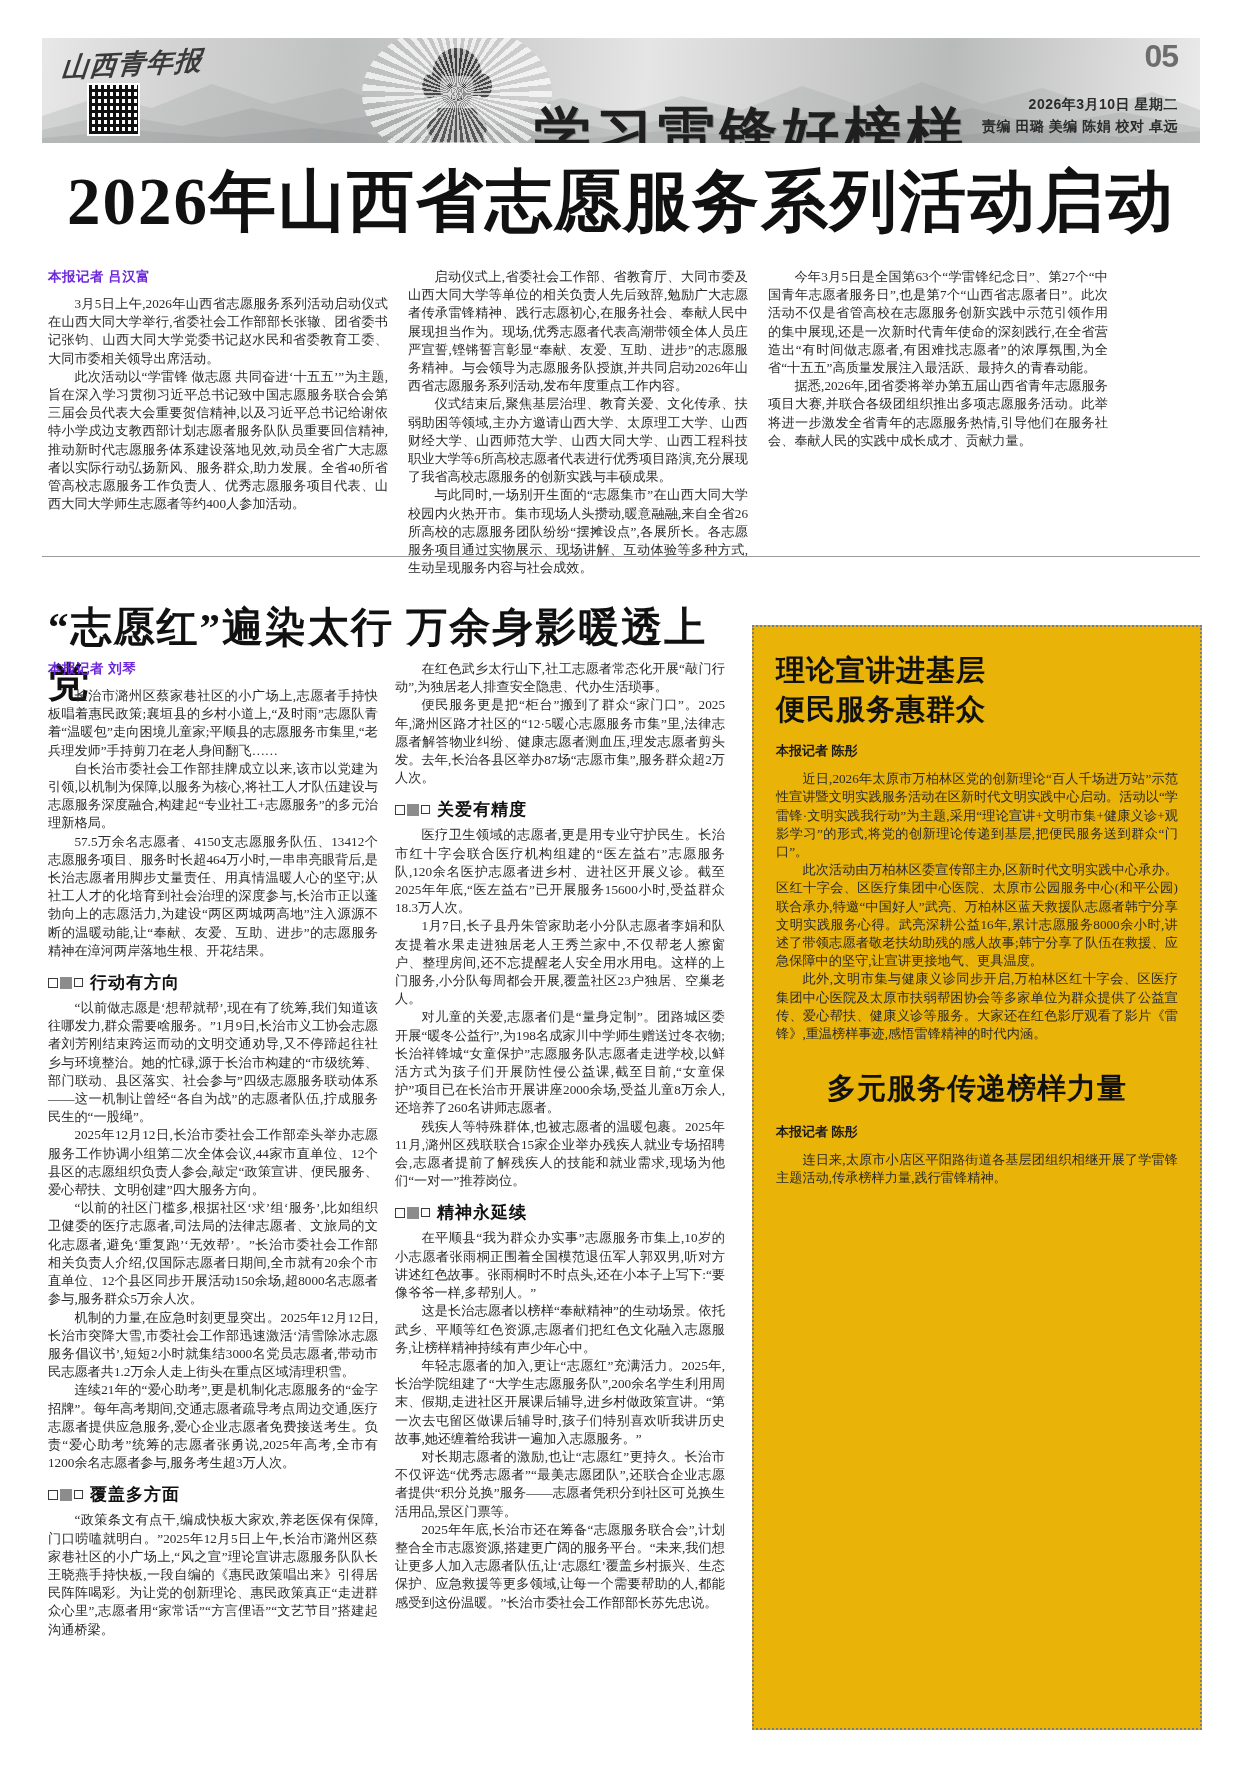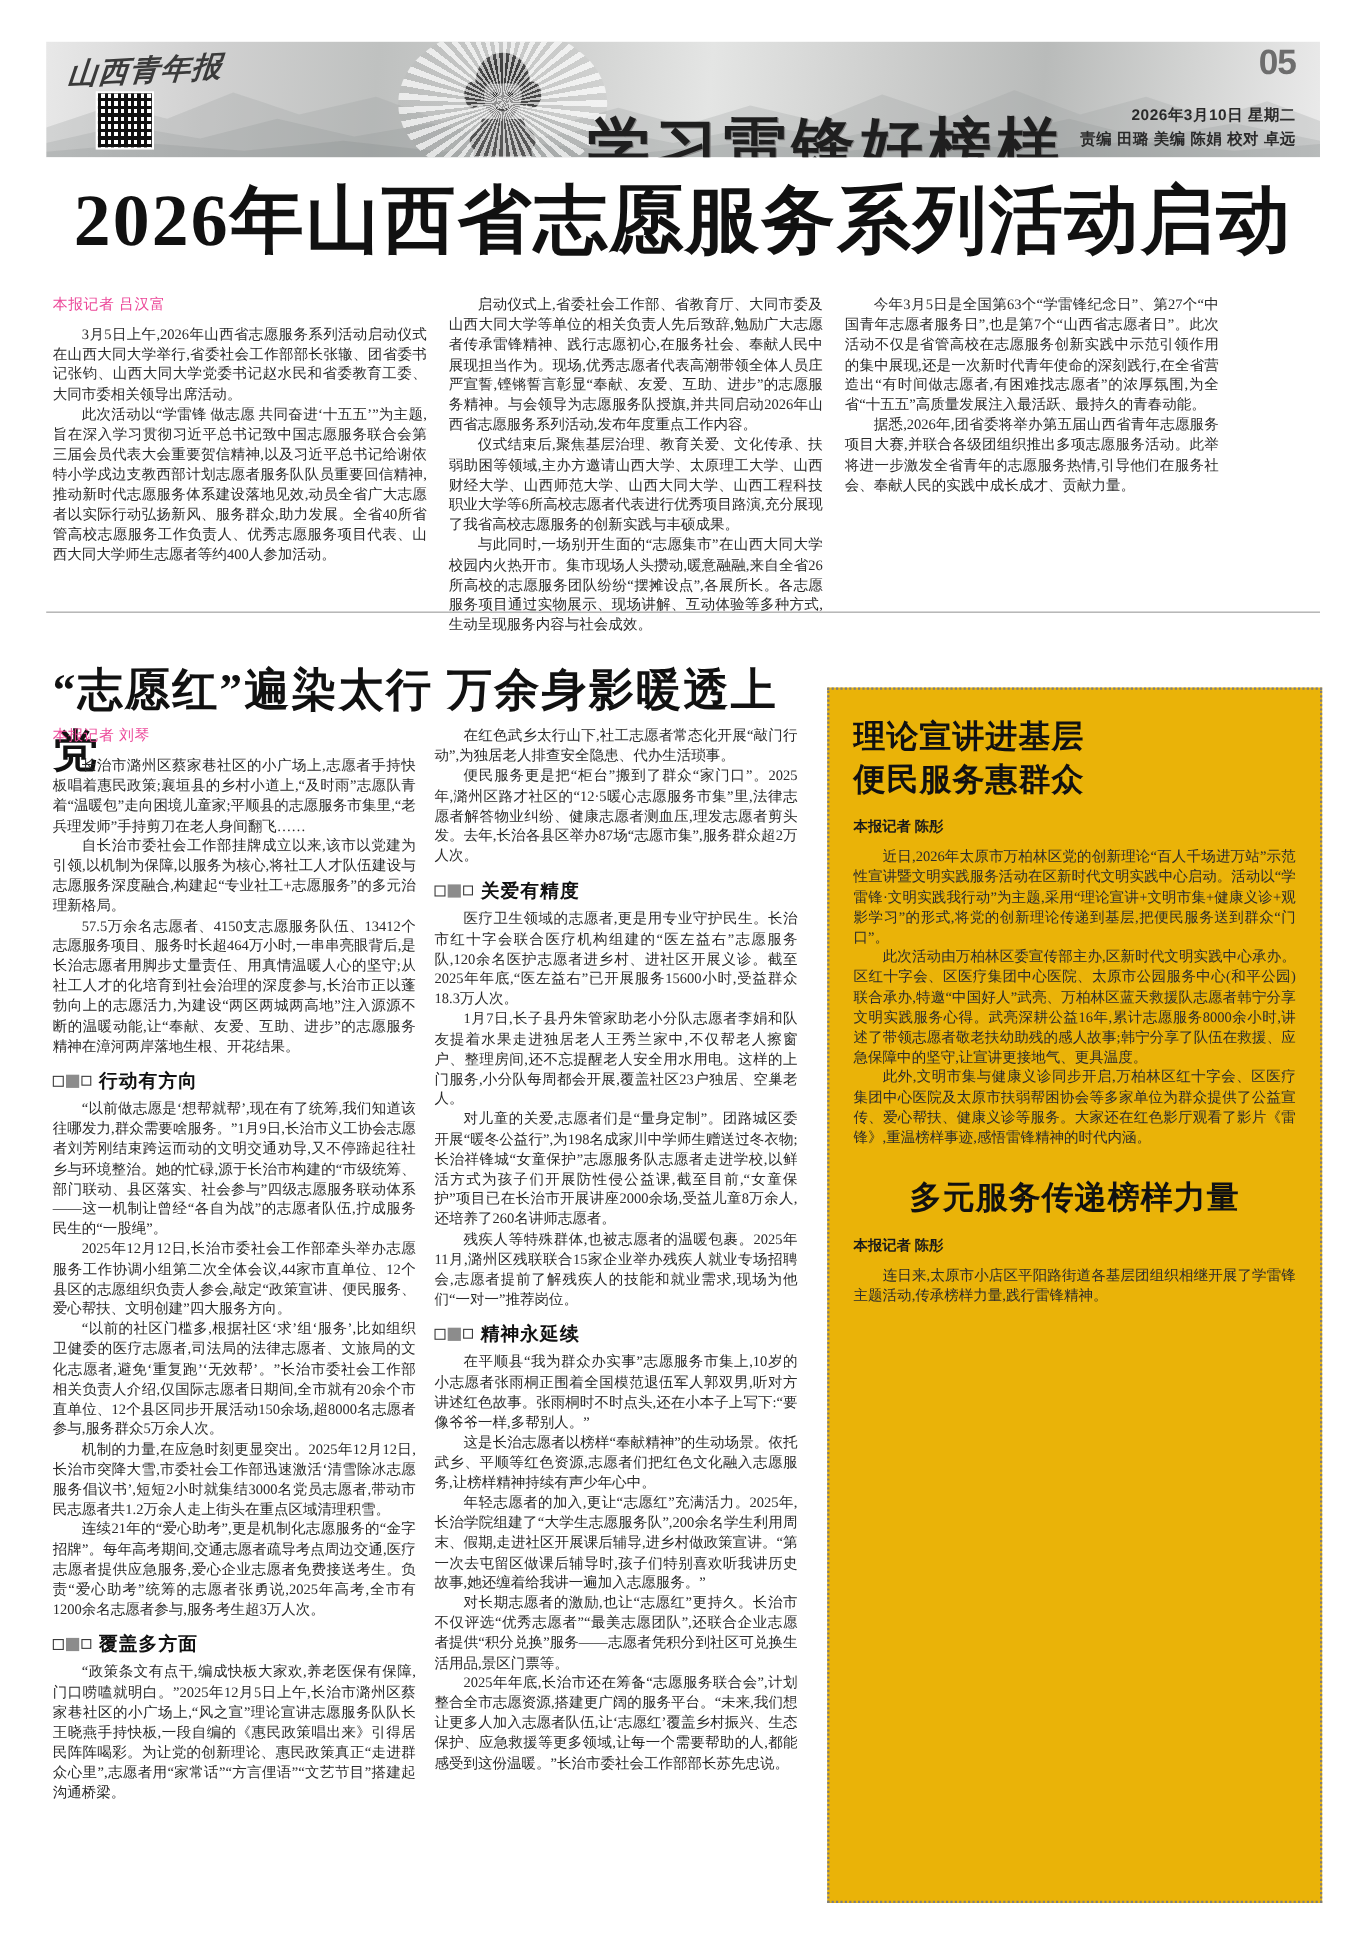--- a/index.html
+++ b/index.html
@@ -78,21 +78,21 @@
     text-align:center;
     font-family:"Liberation Serif", serif;
     font-size:67px; font-weight:700; letter-spacing:2px;
     color:#111;
     line-height:1.15;
   }
 
   
   .byline {
     font-family:"Liberation Sans", sans-serif;
-    font-size:13.5px; font-weight:400; color:#ec4899;
+    font-size:13.5px; font-weight:700; color:#6d28d9;
     margin-bottom:9px; letter-spacing:.5px;
   }
   .bodytext {
     font-family:"Liberation Serif","DejaVu Serif",serif;
     font-size:13.2px; line-height:18.2px;
     color:#2b2b2b; text-align:justify;
     text-justify:inter-ideograph;
   }
   .bodytext p { margin:0; text-indent:2em; }
 

